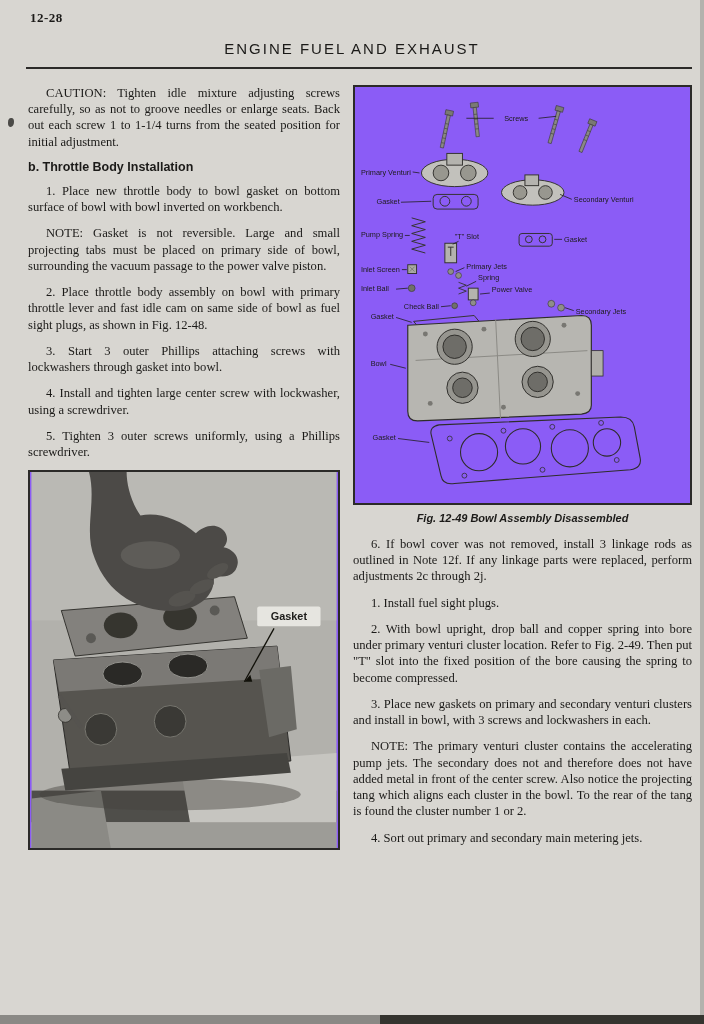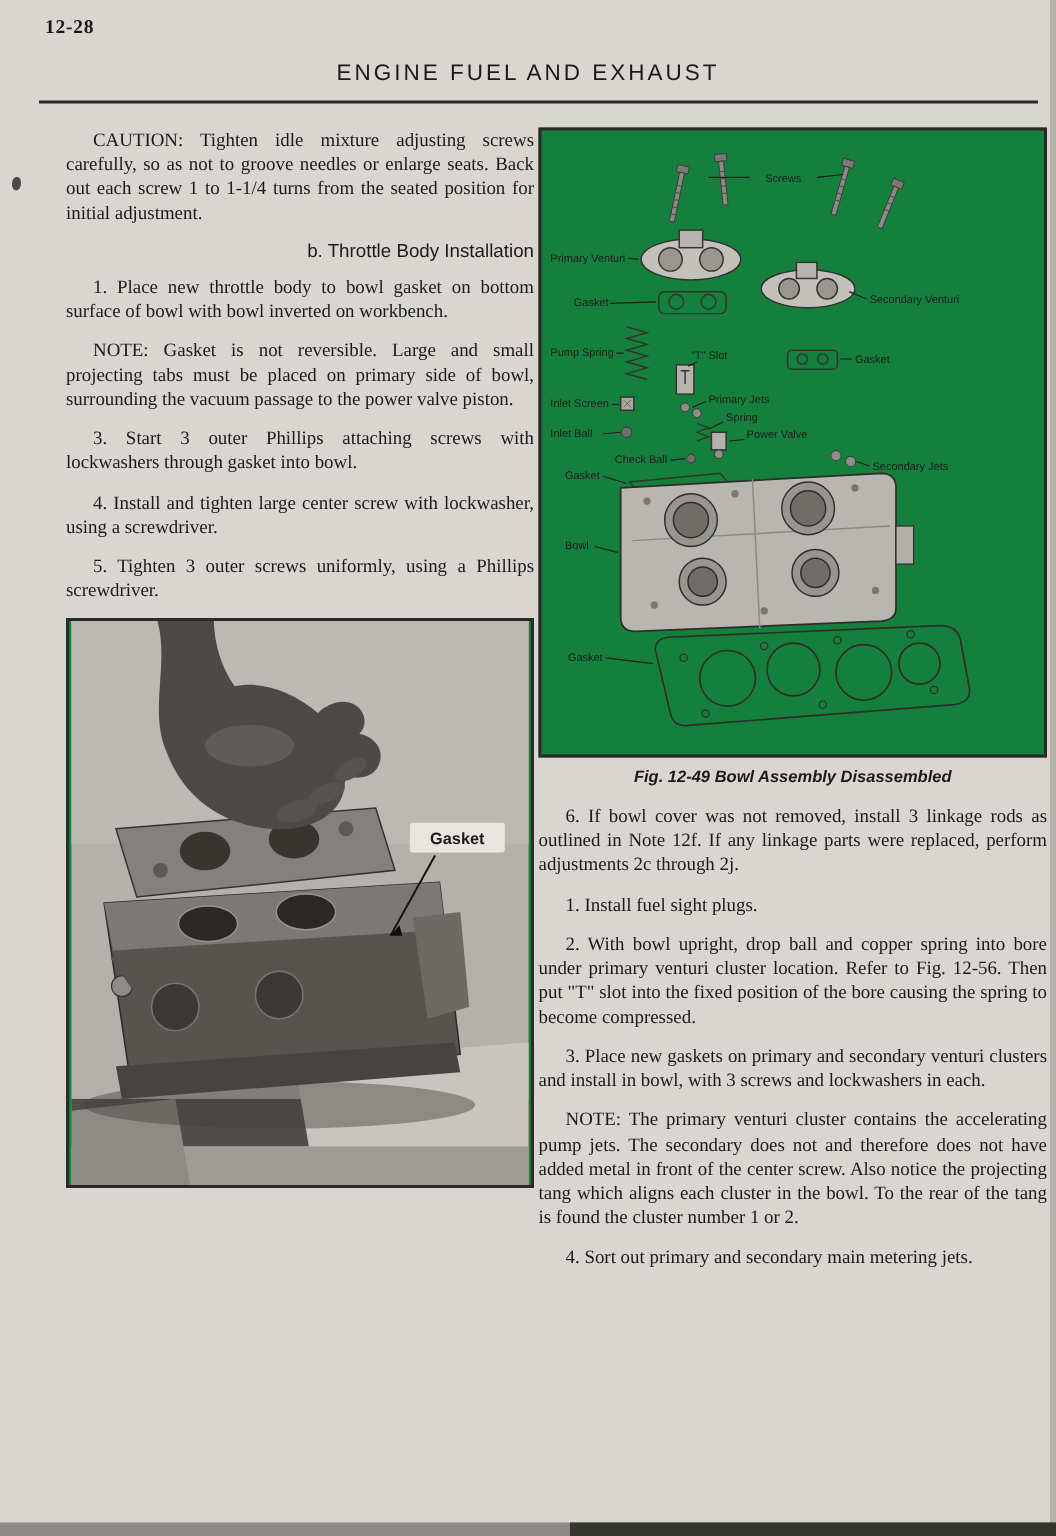--- a/index.html
+++ b/index.html
@@ -8,34 +8,33 @@
   .page {
     position:relative; width:704px; height:1024px;
     background:#d8d6d1; color:#1b1a18; overflow:hidden;
   }
   .page-number { position:absolute; top:10px; left:30px; font-size:13px; font-weight:bold; letter-spacing:.5px; }
   .page-title {
     text-align:center; padding-top:40px;
     font-family:"Liberation Sans", sans-serif; font-size:15px; font-weight:normal; letter-spacing:2px;
   }
   .title-rule { margin:10px 12px 0 26px; border:none; border-top:2px solid #2b2a28; }
-  .columns { display:flex; gap:3px; padding:16px 23px 0 28px; align-items:flex-start;margin-left:16px; }
+  .columns { display:flex; gap:13px; padding:16px 23px 0 28px; align-items:flex-start; }
   .col-left { width:312px; flex:0 0 312px; }
   .col-right { width:339px; flex:0 0 339px; }
   .para {
     font-size:12.6px; line-height:1.29; text-align:justify;
     text-indent:18px; margin-bottom:10px;
   }
   .section-heading {
-    font-family:"Liberation Sans", sans-serif; font-size:12.5px; font-weight:normal;
+    font-family:"Liberation Sans", sans-serif; font-size:12.5px; font-weight:bold;
     margin:4px 0 9px 0;
-    text-align:right;
   }
   .figure { margin-top:6px; }
-  .figure-frame { border:2px solid #2b2a28; background:#15803d; }
+  .figure-frame { border:2px solid #2b2a28; background:#8b5cf6; }
   .diagram-frame { height:420px; padding:2px; }
   .photo-frame { height:380px; }
   .figure-frame svg { display:block; width:100%; height:100%; }
   .figure-caption {
     text-align:center; font-family:"Liberation Sans", sans-serif;
     font-weight:bold; font-size:11px; margin-top:7px; margin-bottom:12px;font-style:italic;
   }
   .diagram-label { font-family:"Liberation Sans", sans-serif; font-size:7.5px; fill:#1c1b19; }
   .photo-label { font-family:"Liberation Sans", sans-serif; font-size:11px; font-weight:bold; fill:#1c1b19; }
   .scan-speck { position:absolute; left:8px; top:118px; width:6px; height:9px; background:#4b4a47; border-radius:50% 40% 55% 45%; }
@@ -52,20 +51,21 @@
   <h1 class="page-title">ENGINE FUEL AND EXHAUST</h1>
   <hr class="title-rule">
 
   <div class="columns">
 
     <div class="col col-left">
       <p class="para">CAUTION: Tighten idle mixture adjusting screws carefully, so as not to groove needles or enlarge seats. Back out each screw 1 to 1-1/4 turns from the seated position for initial adjustment.</p>
       <h2 class="section-heading">b. Throttle Body Installation</h2>
       <p class="para">1. Place new throttle body to bowl gasket on bottom surface of bowl with bowl inverted on workbench.</p>
       <p class="para">NOTE: Gasket is not reversible. Large and small projecting tabs must be placed on primary side of bowl, surrounding the vacuum passage to the power valve piston.</p>
+      <p class="para">2. Place throttle body assembly on bowl with primary throttle lever and fast idle cam on same side of bowl as fuel sight plugs, as shown in Fig. 12-48.</p>
       <p class="para">3. Start 3 outer Phillips attaching screws with lockwashers through gasket into bowl.</p>
       <p class="para">4. Install and tighten large center screw with lockwasher, using a screwdriver.</p>
       <p class="para">5. Tighten 3 outer screws uniformly, using a Phillips screwdriver.</p>
 
       <figure class="figure">
         <div class="figure-frame photo-frame">
           <svg viewBox="0 0 308 380">
 
             <rect width="308" height="380" fill="#b2b1ac"></rect>
             <rect width="308" height="150" fill="#bab9b4"></rect>
@@ -278,21 +278,21 @@
             </g>
             <text x="16" y="354" class="diagram-label">Gasket</text>
             <path d="M42,352 L74,356" stroke="#1d1c1a" stroke-width="0.8"></path>
           </svg>
         </div>
         <figcaption class="figure-caption">Fig. 12-49  Bowl Assembly Disassembled</figcaption>
       </figure>
 
       <p class="para">6. If bowl cover was not removed, install 3 linkage rods as outlined in Note 12f. If any linkage parts were replaced, perform adjustments 2c through 2j.</p>
       <p class="para">1. Install fuel sight plugs.</p>
-      <p class="para">2. With bowl upright, drop ball and copper spring into bore under primary venturi cluster location. Refer to Fig. 12-56. Then put "T" slot into the fixed position of the bore causing the spring to become compressed.</p>
+      <p class="para">2. With bowl upright, drop ball and copper spring into bore under primary venturi cluster location. Refer to Fig. 2-49. Then put "T" slot into the fixed position of the bore causing the spring to become compressed.</p>
       <p class="para">3. Place new gaskets on primary and secondary venturi clusters and install in bowl, with 3 screws and lockwashers in each.</p>
       <p class="para">NOTE: The primary venturi cluster contains the accelerating pump jets. The secondary does not and therefore does not have added metal in front of the center screw. Also notice the projecting tang which aligns each cluster in the bowl. To the rear of the tang is found the cluster number 1 or 2.</p>
       <p class="para">4. Sort out primary and secondary main metering jets.</p>
     </div>
   </div>
 
   <div class="scan-edge-right"></div>
   <div class="scan-edge-bottom"></div>
   <div class="scan-edge-bottom-dark"></div>
 </div>

